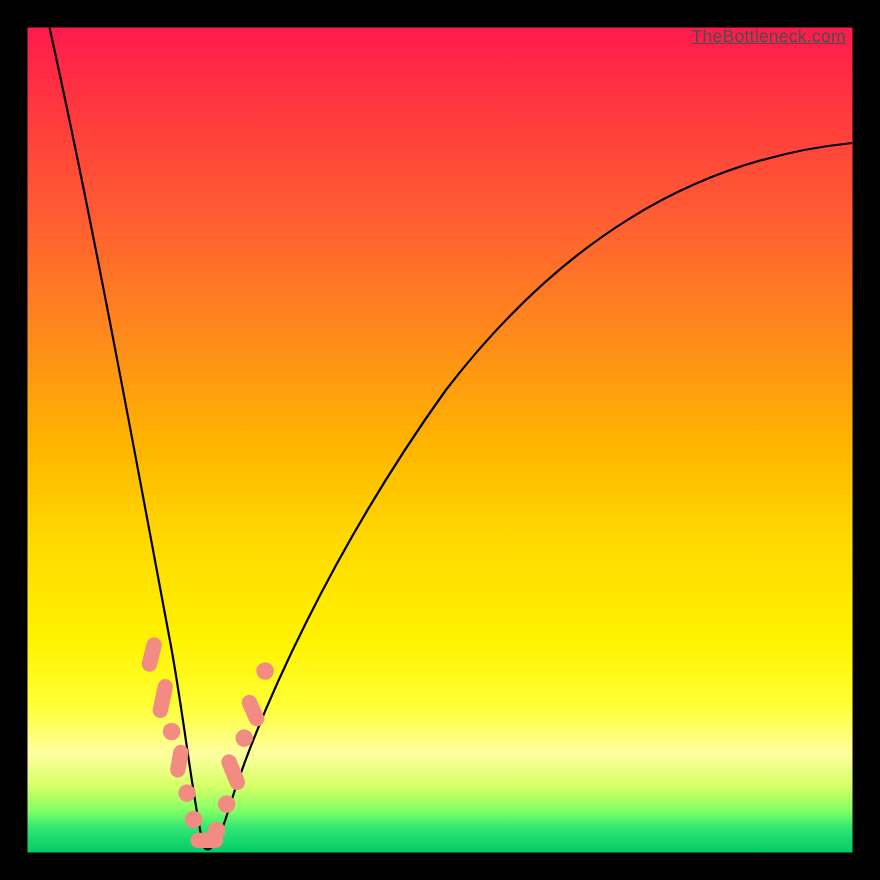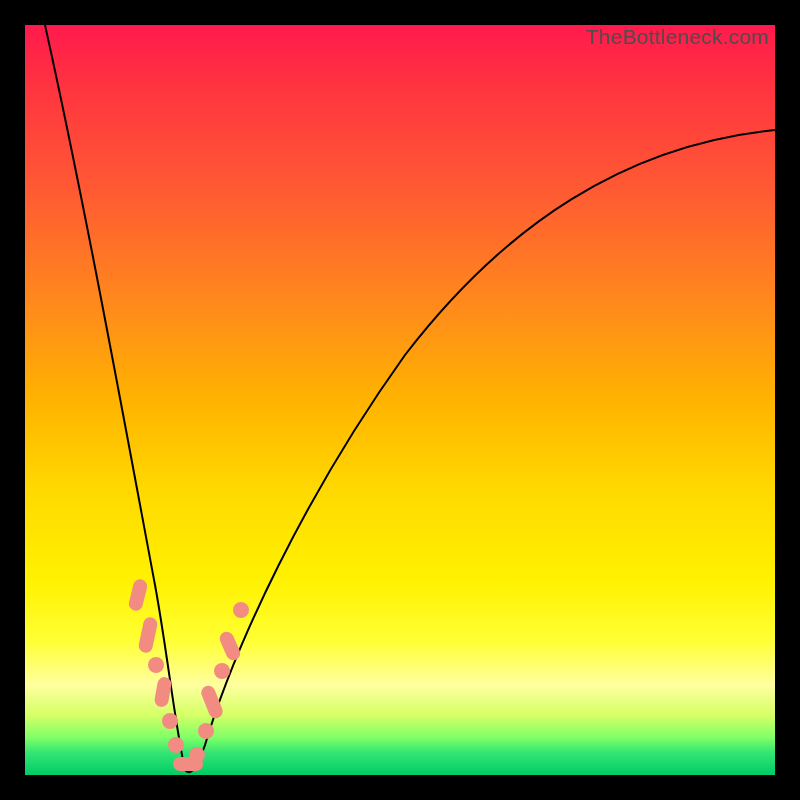--- a/index.html
+++ b/index.html
@@ -31,24 +31,25 @@
       #80ff66 95%,
       #33e673 97%,
       #00cc66 100%
     );
   }
   .watermark {
     position: absolute;
     top: 0px;
     right: 6px;
     color: #4d4d4d;
-    font-size: 21px;
+    font-size: 16px;
     font-weight: 500;
     letter-spacing: 0.2px;
     z-index: 10;
+    text-decoration: underline;
   }
   svg.curve {
     position: absolute;
     left: 0;
     top: 0;
     width: 750px;
     height: 750px;
   }
   .curve-path {
     fill: none;

